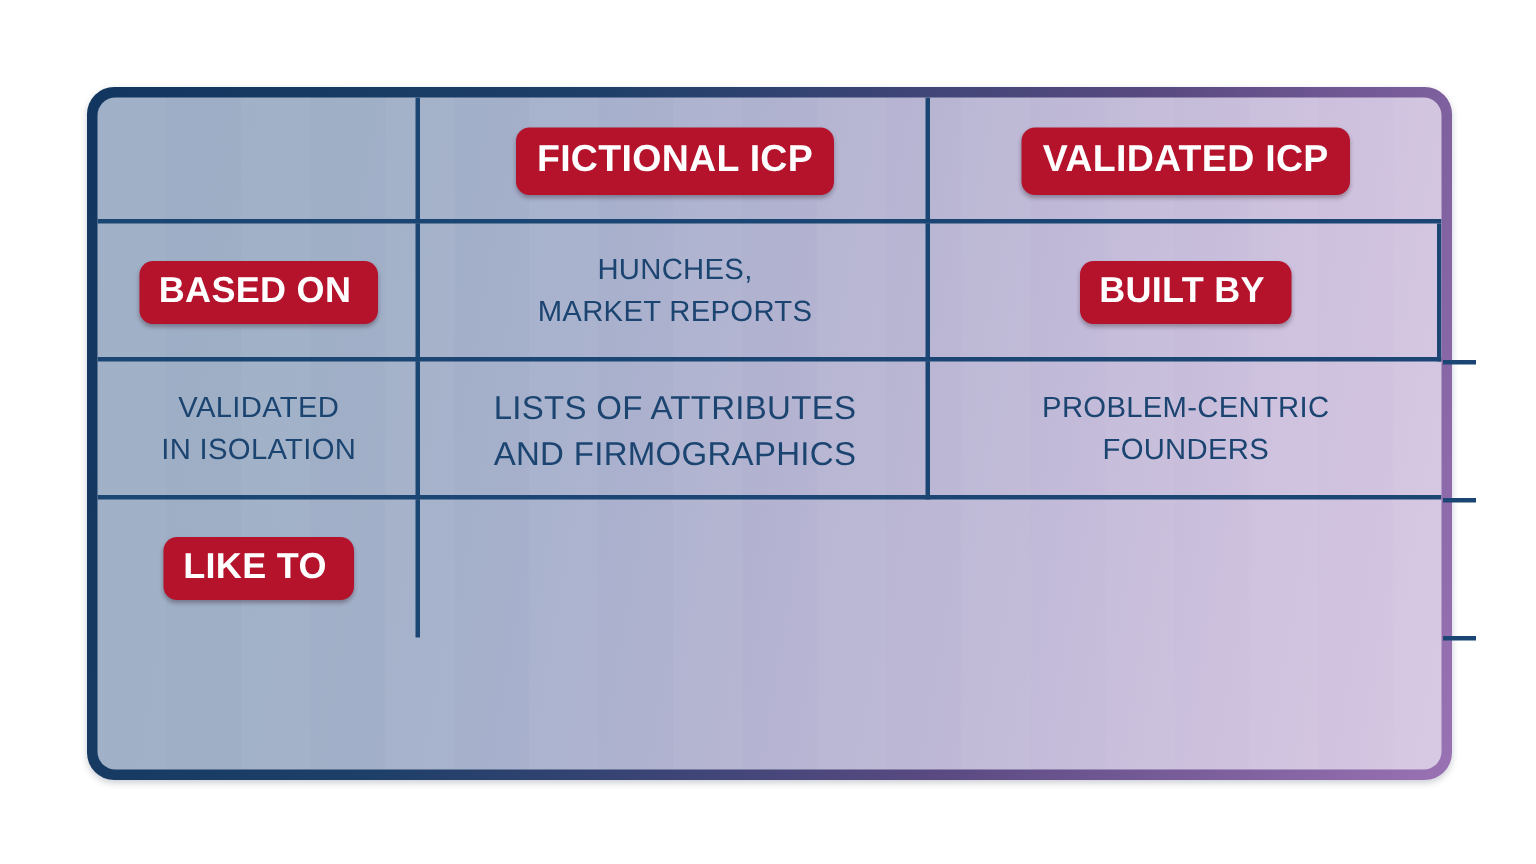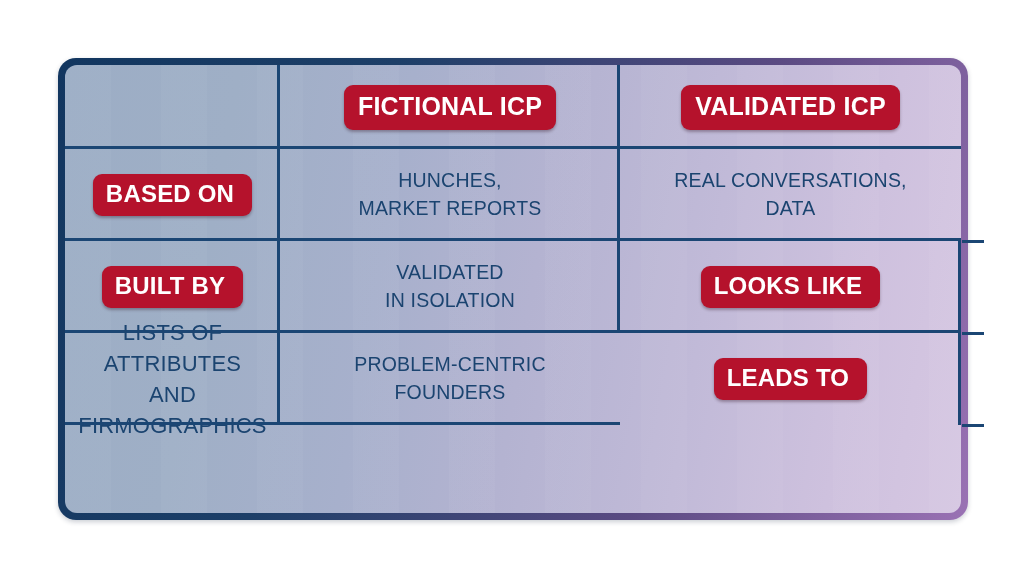--- a/index.html
+++ b/index.html
@@ -167,47 +167,40 @@
           <span class="badge header">VALIDATED ICP</span>
         </div>
 
         <div class="cell vline hline">
           <span class="badge rowlabel">BASED ON</span>
         </div>
         <div class="cell vline hline">
           <span class="celltext">HUNCHES,
 MARKET REPORTS</span>
         </div>
-        <div class="cell hline">
-          <span class="celltext">REAL CONVERSATIONS,
-DATA</span>
-        </div>
 
         <div class="cell vline hline">
           <span class="badge rowlabel">BUILT BY</span>
         </div>
         <div class="cell vline hline">
           <span class="celltext">VALIDATED
 IN ISOLATION</span>
         </div>
 
-        <div class="cell vline hline">
-          <span class="badge rowlabel">LOOKS LIKE</span>
-        </div>
         <div class="cell vline hline">
           <span class="celltext wide">LISTS OF ATTRIBUTES
 AND FIRMOGRAPHICS</span>
         </div>
         <div class="cell hline">
           <span class="celltext">PROBLEM-CENTRIC
 FOUNDERS</span>
         </div>
 
         <div class="cell vline">
-          <span class="badge rowlabel">LEADS TO</span>
+          <span class="badge rowlabel">LIKE TO</span>
         </div>
 
       </div>
     </div>
   </div>
 
   <div class="overhang" style="left:962px; top:240px;"></div>
   <div class="overhang" style="left:962px; top:332px;"></div>
   <div class="overhang" style="left:962px; top:424px;"></div>
 

